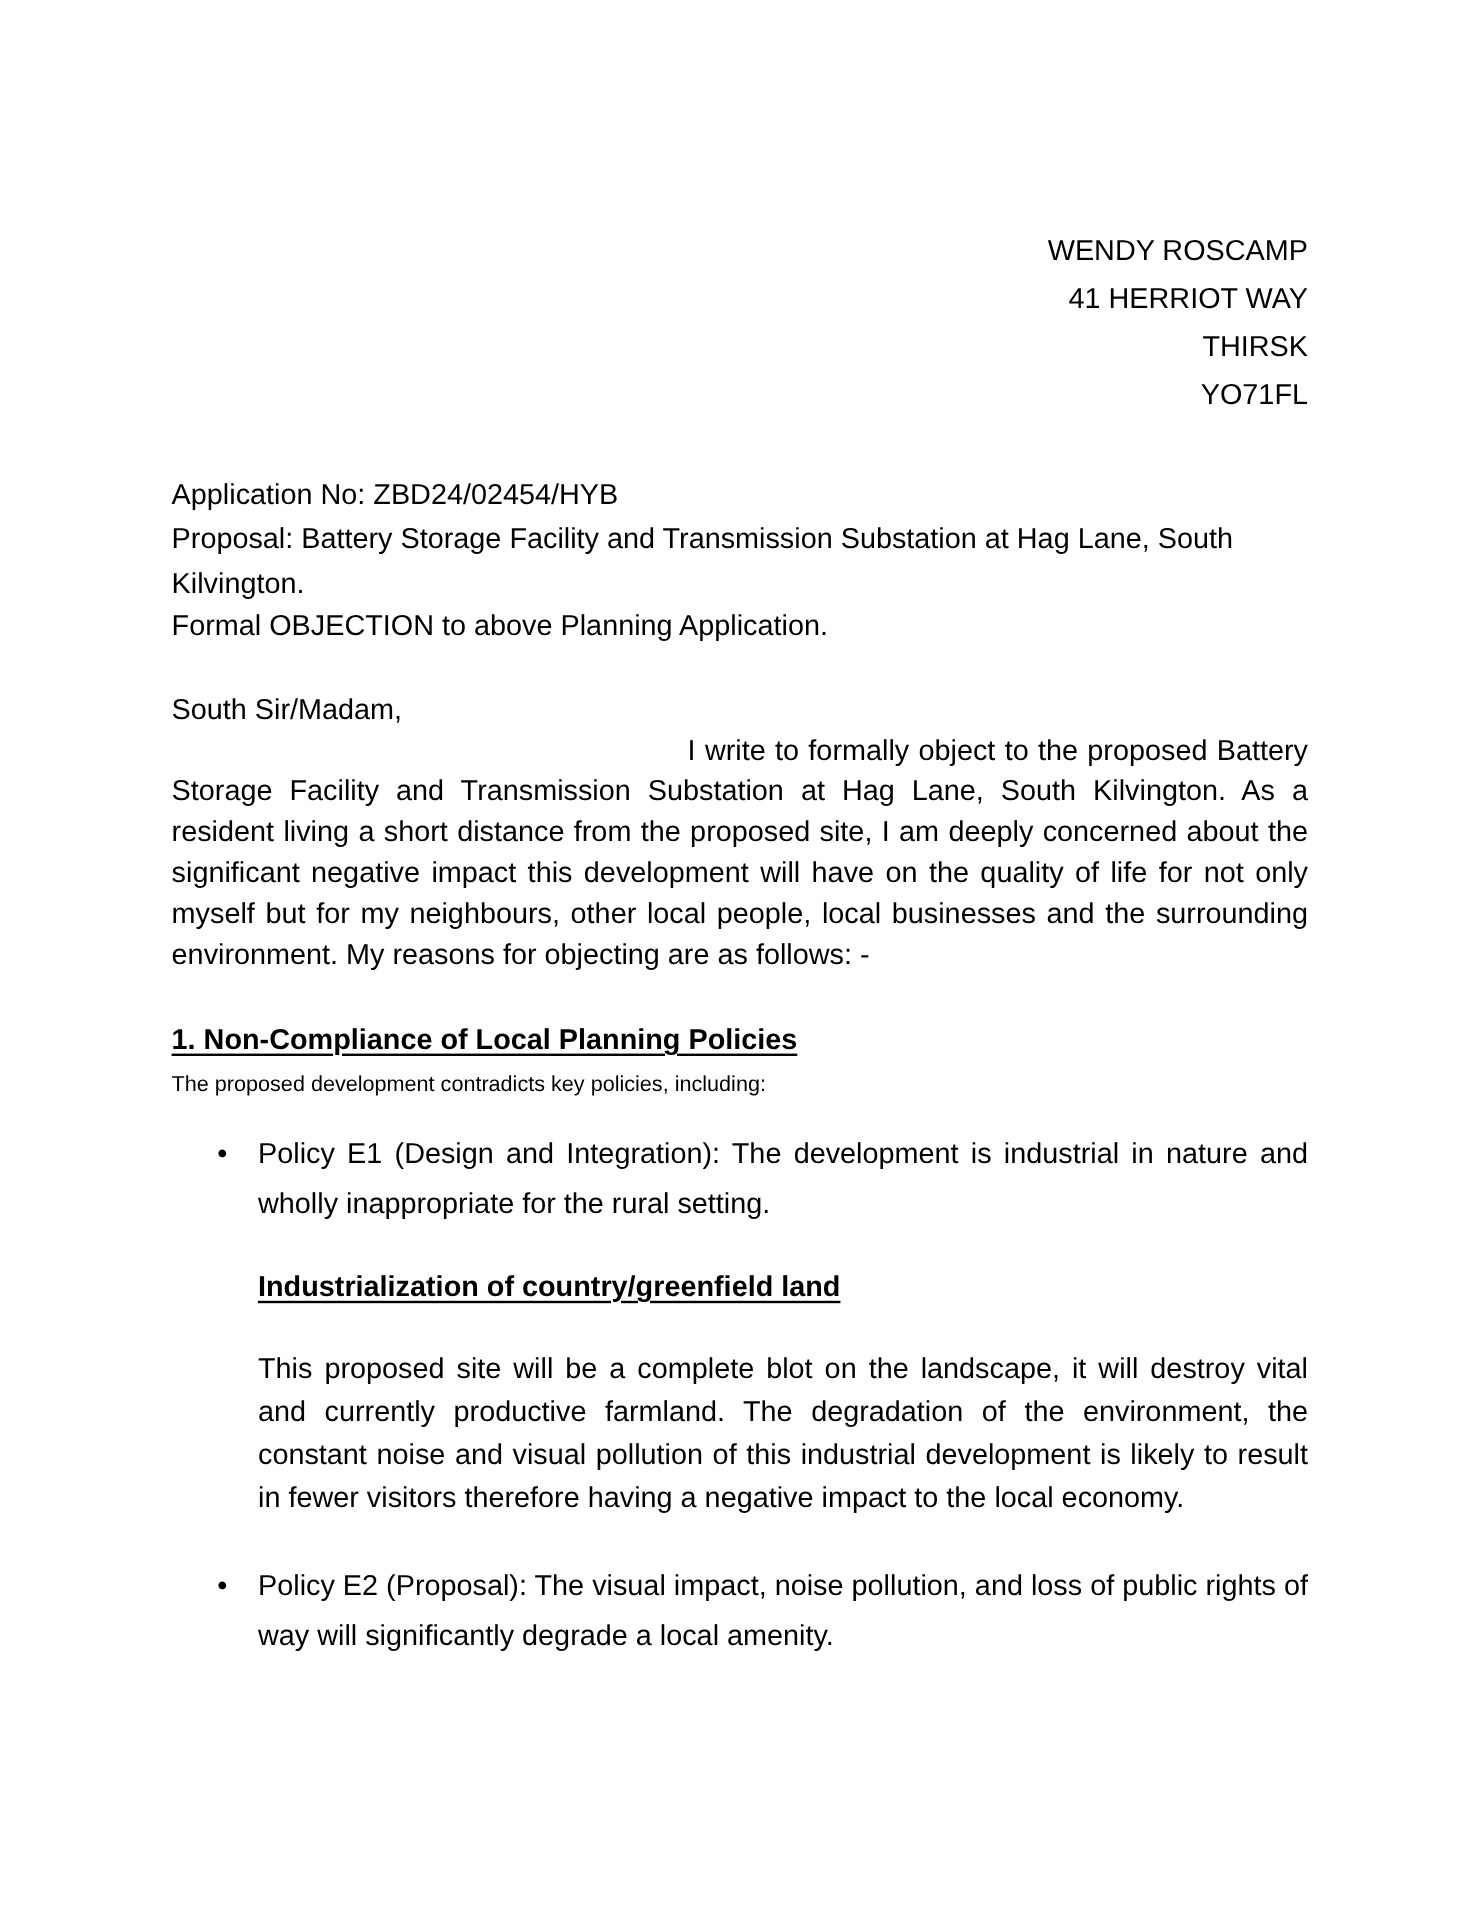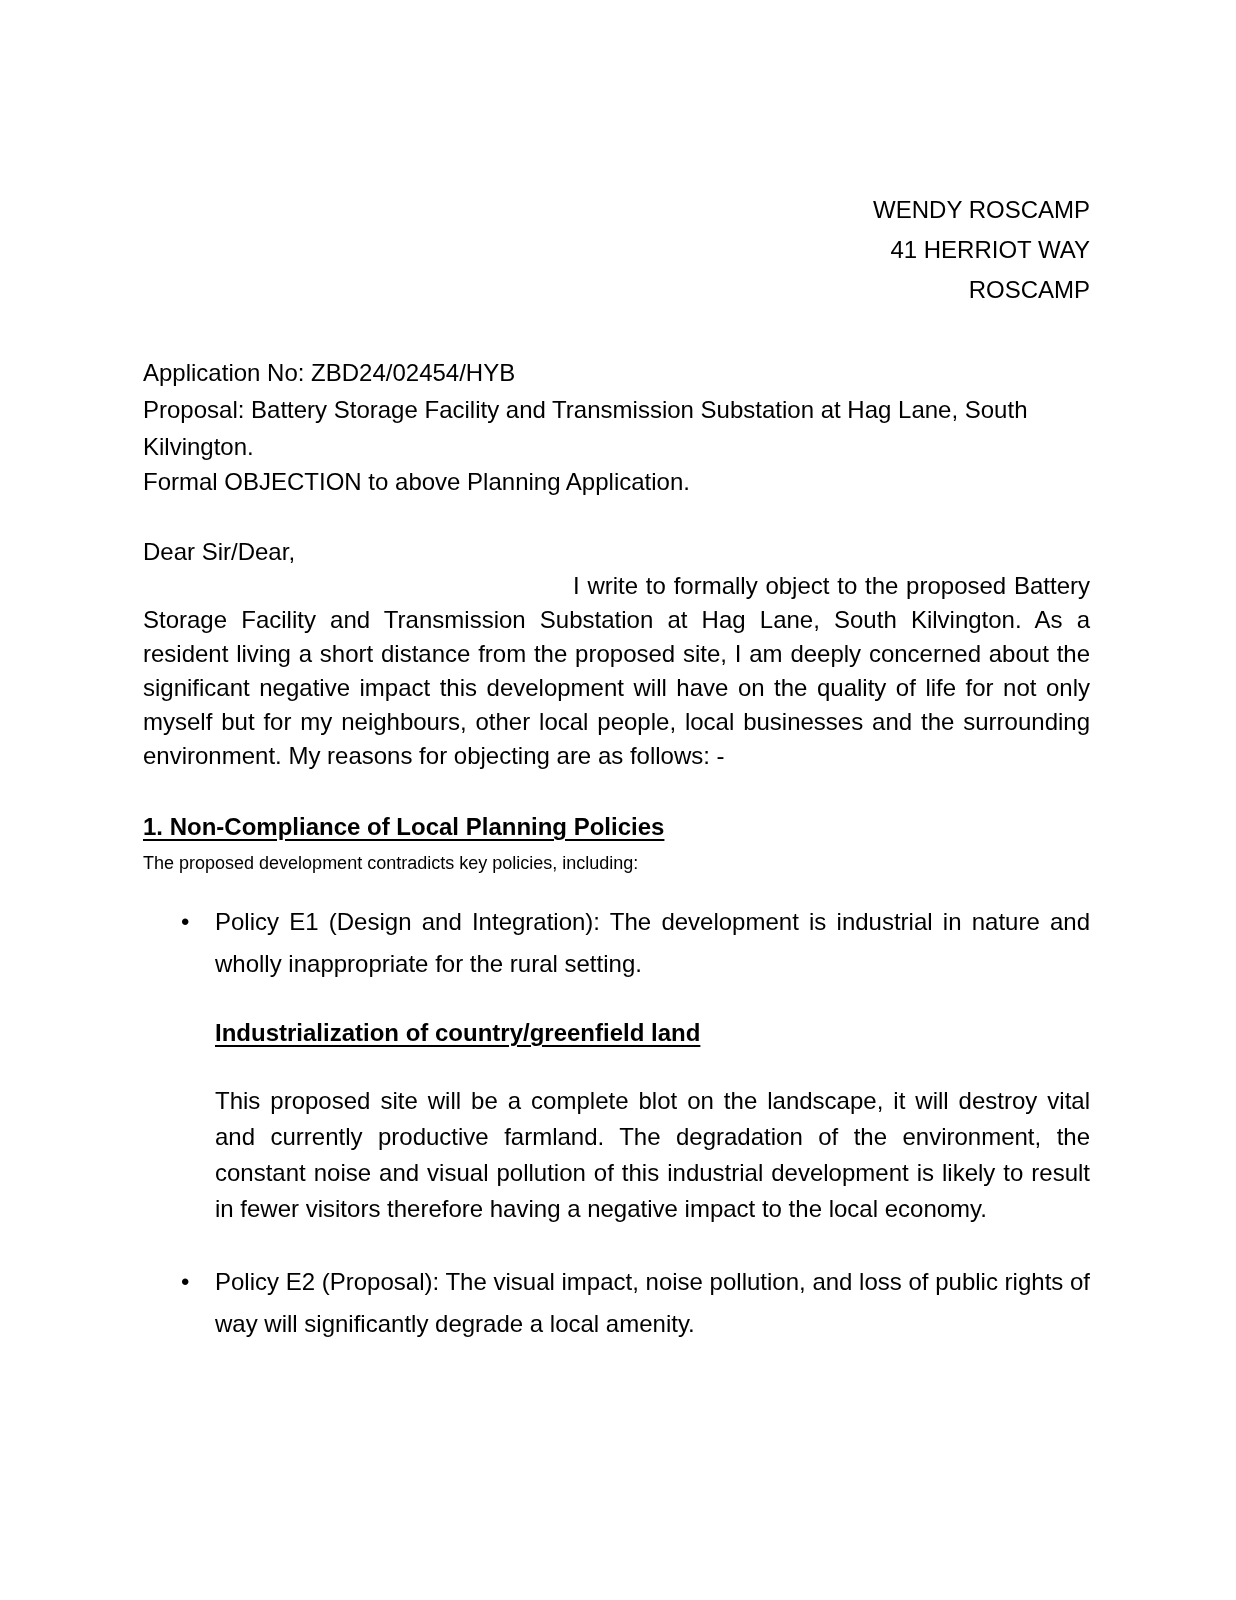--- a/index.html
+++ b/index.html
@@ -95,31 +95,32 @@
   }
 </style>
 </head>
 <body>
 
 <div class="page">
 
   <div class="address-block">
     <p>WENDY ROSCAMP</p>
     <p>41 HERRIOT WAY</p>
-    <p>ROSCAMP</p>
+    <p>THIRSK</p>
+    <p>YO71FL</p>
   </div>
 
   <div class="app-block">
     <p>Application No: ZBD24/02454/HYB</p>
     <p>Proposal: Battery Storage Facility and Transmission Substation at Hag Lane, South Kilvington.</p>
   </div>
 
   <p class="subject-line">Formal OBJECTION to above Planning Application.</p>
 
-  <p class="salutation">Dear Sir/Dear,</p>
+  <p class="salutation">South Sir/Madam,</p>
 
   <p class="opening-paragraph">I write to formally object to the proposed Battery Storage Facility and Transmission Substation at Hag Lane, South Kilvington. As a resident living a short distance from the proposed site, I am deeply concerned about the significant negative impact this development will have on the quality of life for not only myself but for my neighbours, other local people, local businesses and the surrounding environment. My reasons for objecting are as follows: -</p>
 
   <h2 class="section-heading">1. Non-Compliance of Local Planning Policies</h2>
 
   <p class="section-intro">The proposed development contradicts key policies, including:</p>
 
   <div class="bullet-item">
     <span class="bullet-dot">•</span>
     <span class="bullet-title">Policy E1 (Design and Integration):</span>

